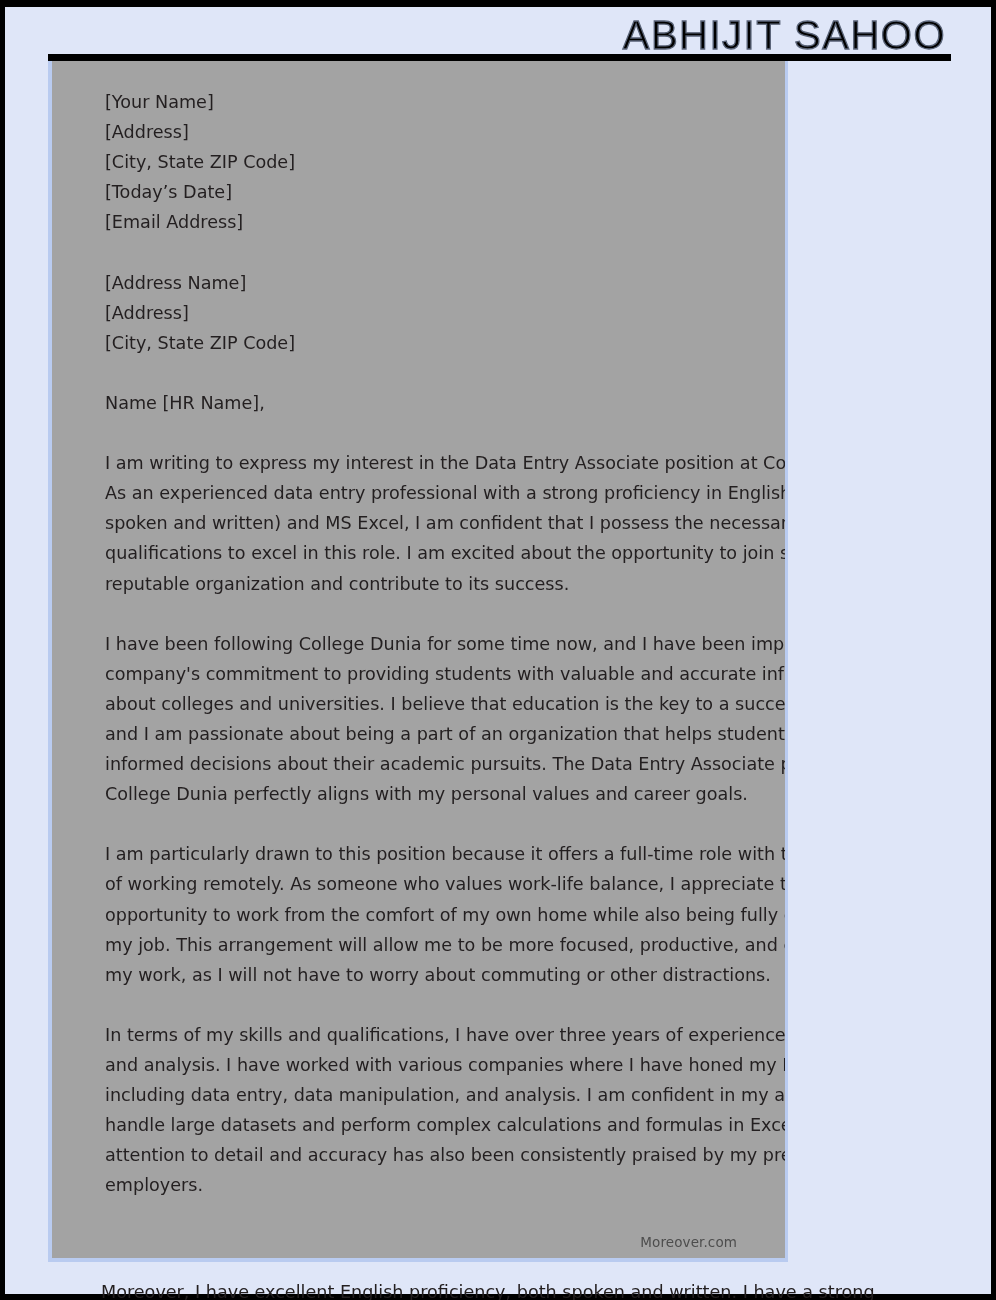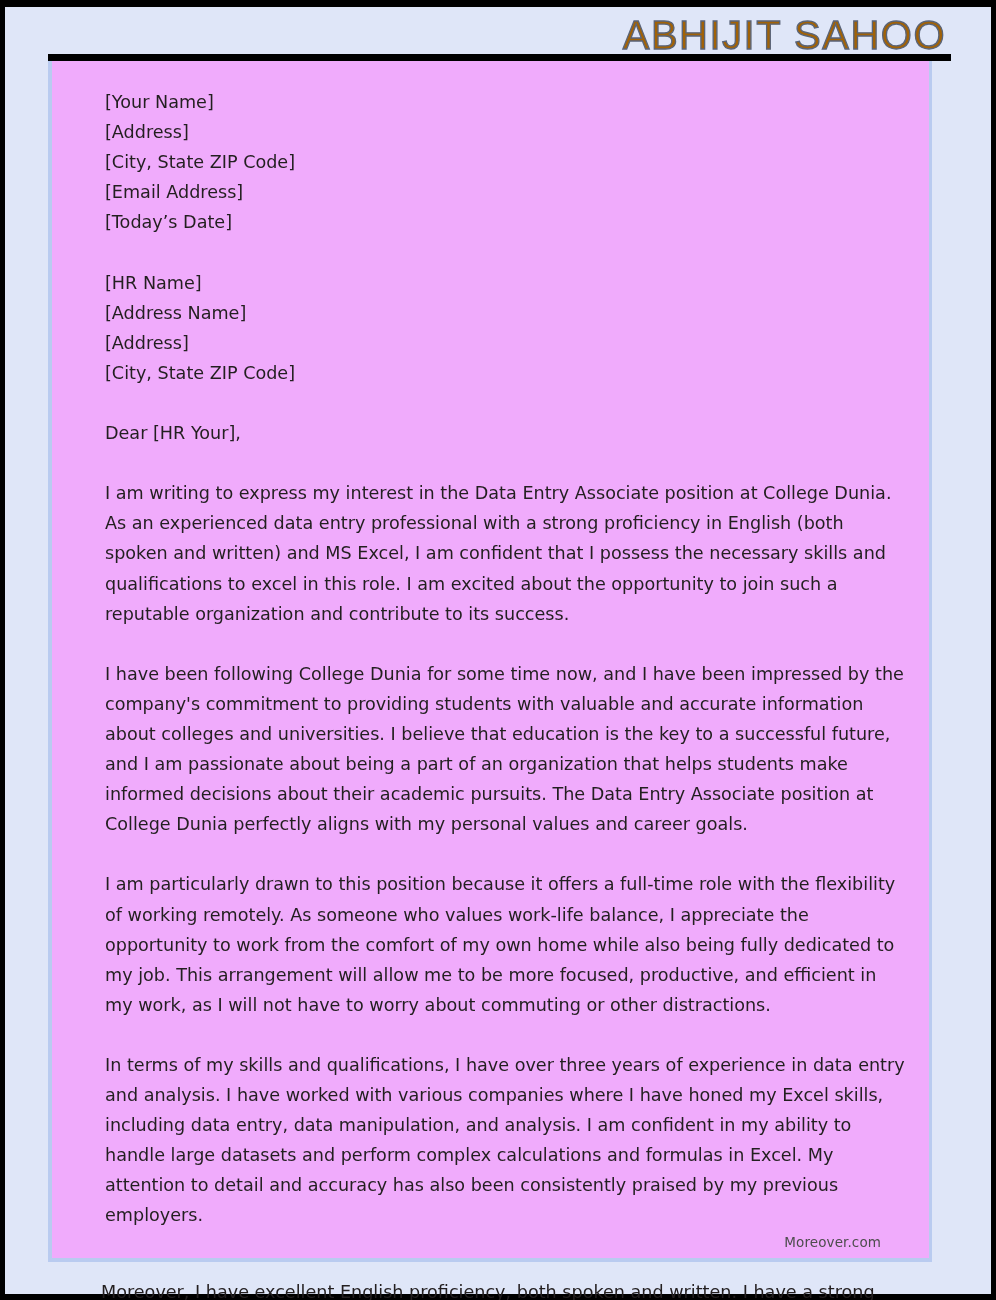--- a/index.html
+++ b/index.html
@@ -45,44 +45,44 @@
   }
   .header-name {
     position: absolute;
     right: 45px;
     top: 8px;
     font-family: "Liberation Sans", sans-serif;
     font-size: 40px;
     font-weight: 400;
     letter-spacing: 1.5px;
     line-height: 40px;
-    color: #a16207;
+    color: #000000;
     -webkit-text-stroke: 1.3px #5a6478;
     text-stroke: 1.3px #5a6478;
     white-space: nowrap;
   }
 
   
   .top-rule {
     position: absolute;
     left: 43px;
     top: 47px;
     width: 903px;
     height: 7px;
     background: #000000;
   }
 
   
   .doc-card {
     position: absolute;
     left: 43px;
     top: 54px;
-    width: 884px;
+    width: 740px;
     height: 1201px;
-    background: #f0abfc;
+    background: #a3a3a3;
     border-left: 4px solid #b9cbf0;
     border-right: 3px solid #b9cbf0;
     border-bottom: 4px solid #b9cbf0;
     box-sizing: border-box;
     overflow: hidden;
   }
 
   .doc-inner {
     position: absolute;
     left: 53px;
@@ -147,36 +147,35 @@
 
     <div class="top-rule"></div>
 
     <div class="doc-card">
       <div class="doc-inner">
 
         <div class="letter-text">
           <span class="addr-line">[Your Name]</span>
           <span class="addr-line">[Address]</span>
           <span class="addr-line">[City, State ZIP Code]</span>
+          <span class="addr-line">[Today’s Date]</span>
           <span class="addr-line">[Email Address]</span>
-          <span class="addr-line">[Today’s Date]</span>
         </div>
 
         <div class="blank-line"></div>
 
         <div class="letter-text">
-          <span class="addr-line">[HR Name]</span>
           <span class="addr-line">[Address Name]</span>
           <span class="addr-line">[Address]</span>
           <span class="addr-line">[City, State ZIP Code]</span>
         </div>
 
         <div class="blank-line"></div>
 
-        <div class="letter-text para">Dear [HR Your],</div>
+        <div class="letter-text para">Name [HR Name],</div>
 
         <div class="blank-line"></div>
 
         <div class="letter-text para">I am writing to express my interest in the Data Entry Associate position at College Dunia. As an experienced data entry professional with a strong proficiency in English (both spoken and written) and MS Excel, I am confident that I possess the necessary skills and qualifications to excel in this role. I am excited about the opportunity to join such a reputable organization and contribute to its success.</div>
 
         <div class="blank-line"></div>
 
         <div class="letter-text para">I have been following College Dunia for some time now, and I have been impressed by the company's commitment to providing students with valuable and accurate information about colleges and universities. I believe that education is the key to a successful future, and I am passionate about being a part of an organization that helps students make informed decisions about their academic pursuits. The Data Entry Associate position at College Dunia perfectly aligns with my personal values and career goals.</div>
 
         <div class="blank-line"></div>

